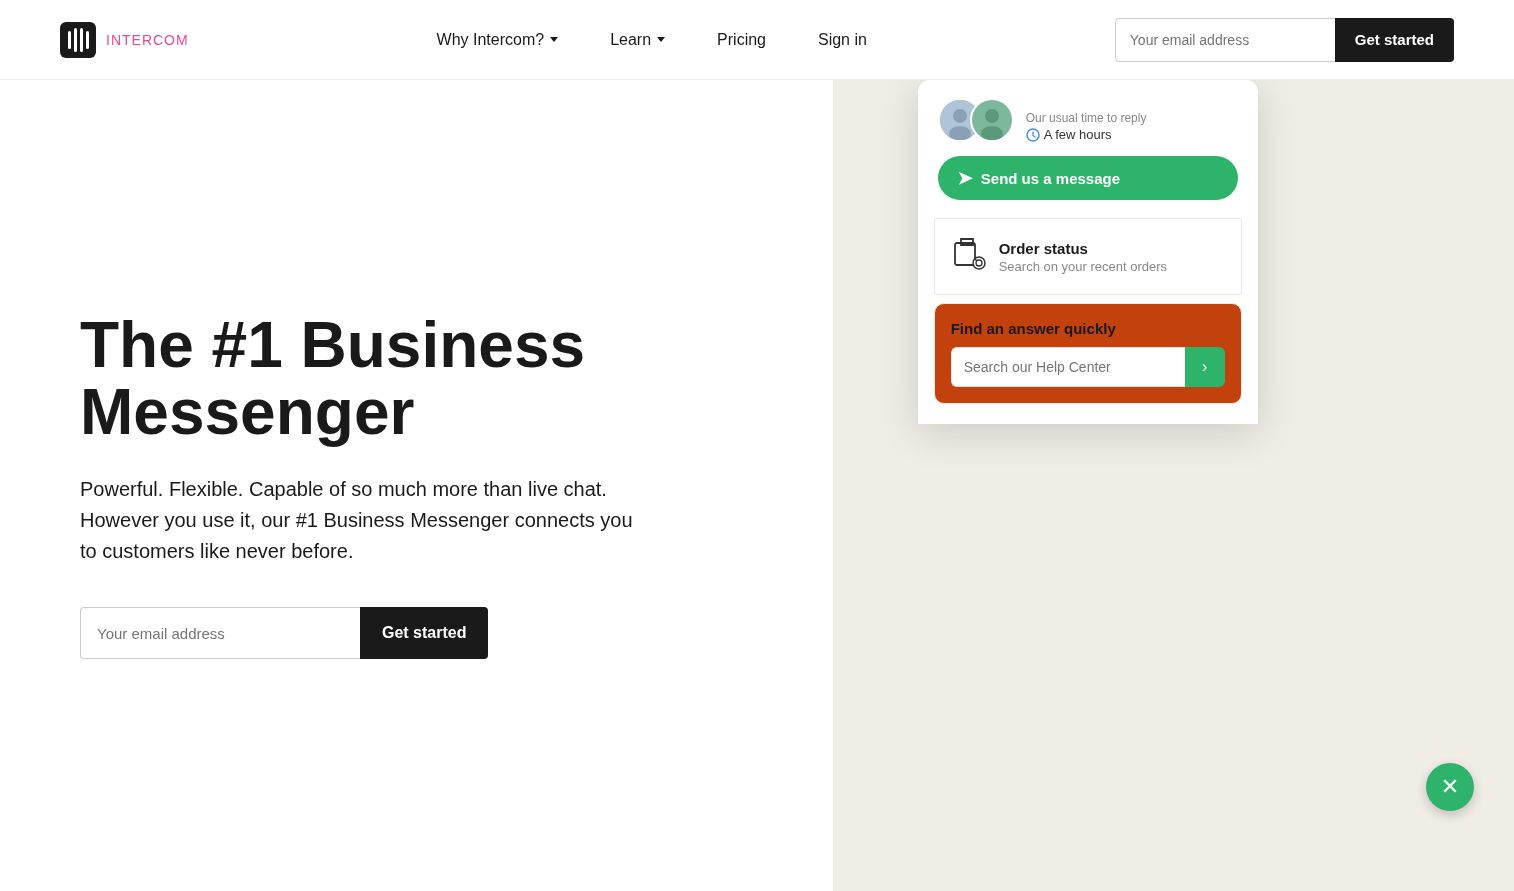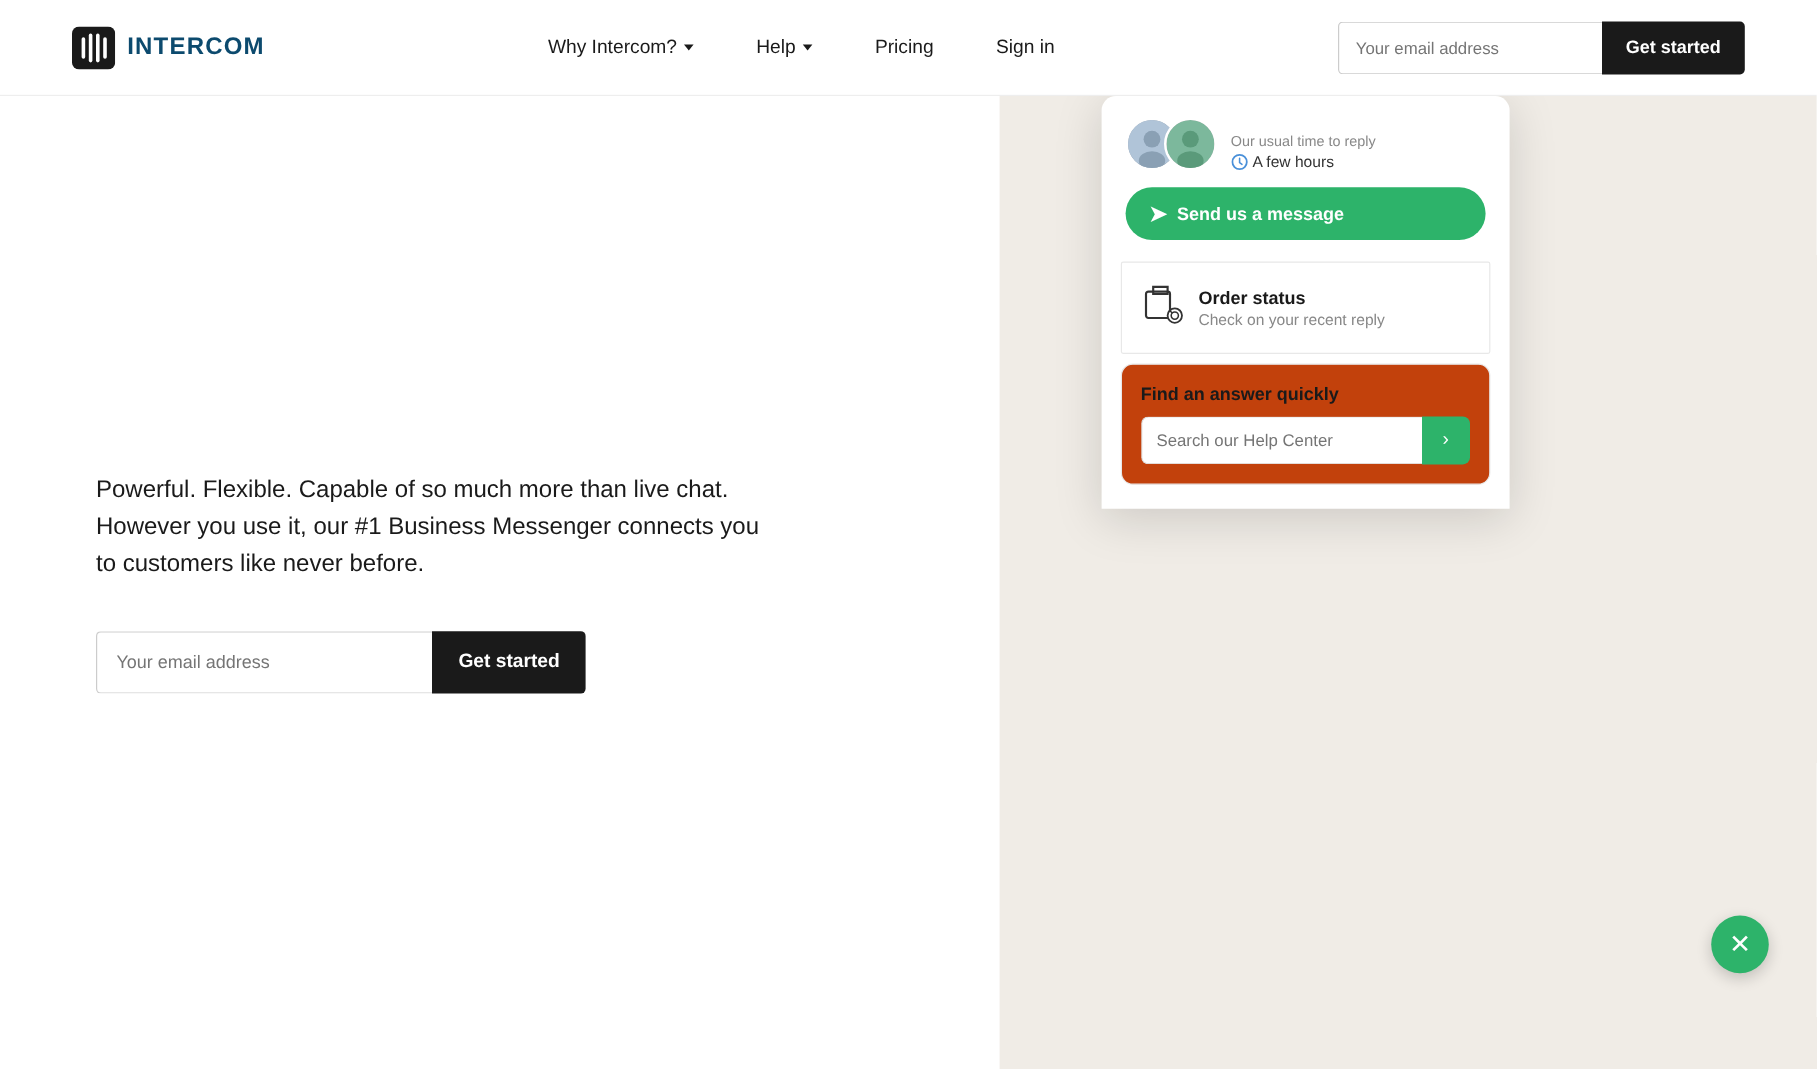--- a/index.html
+++ b/index.html
@@ -6,21 +6,21 @@
     body { font-family: -apple-system, BlinkMacSystemFont, 'Segoe UI', sans-serif; background: #fff; overflow-x: hidden; }
 
     
     nav {
       display: flex; align-items: center; justify-content: space-between;
       padding: 0 60px; height: 80px; border-bottom: 1px solid #eee;
       position: relative; z-index: 10; background: #fff;
     }
     .nav-logo { display: flex; align-items: center; gap: 10px; cursor: pointer; text-decoration: none; }
     .nav-logo-icon { width: 36px; height: 36px; }
-    .nav-logo-text { font-size: 20px; font-weight: 700; color: #0c4a6e; letter-spacing: 1px; }
+    .nav-logo-text { font-size: 14px; font-weight: 400; color: #ec4899; letter-spacing: 1px; }
     .nav-links { display: flex; align-items: center; gap: 52px; justify-content: space-between; }
     .nav-link { font-size: 16px; color: #1a1a1a; cursor: pointer; display: flex; align-items: center; gap: 4px; font-weight: 500; }
     .chevron-down { display: inline-block; width: 0; height: 0; border-left: 4px solid transparent; border-right: 4px solid transparent; border-top: 5px solid #1a1a1a; margin-left: 2px; }
     .nav-right { display: flex; align-items: center; gap: 0; }
     .nav-email-input {
       border: 1.5px solid #ccc; border-right: none; border-radius: 4px 0 0 4px;
       padding: 10px 14px; font-size: 14px; outline: none; width: 220px; height: 44px;
       color: #999;
     }
     .nav-get-started {
@@ -135,36 +135,37 @@
     </svg>
     <span class="nav-logo-text">INTERCOM</span>
   </a>
 
   <div class="nav-links">
     <span class="nav-link">
       <span>Why Intercom?</span>
       <span class="chevron-down"></span>
     </span>
     <span class="nav-link">
-      <span>Help</span>
+      <span>Learn</span>
       <span class="chevron-down"></span>
     </span>
     <span class="nav-link">Pricing</span>
     <span class="nav-link">Sign in</span>
   </div>
 
   <div class="nav-right">
     <input class="nav-email-input" type="email" placeholder="Your email address" style="">
     <button class="nav-get-started">Get started</button>
   </div>
 </nav>
 
 <div class="main">
 
   <div class="hero">
+    <h1 class="hero-title">The #1 Business Messenger</h1>
     <p class="hero-desc">Powerful. Flexible. Capable of so much more than live chat. However you use it, our #1 Business Messenger connects you to customers like never before.</p>
     <div class="hero-email-row">
       <input class="hero-email-input" type="email" placeholder="Your email address" style="">
       <button class="hero-get-started">Get started</button>
     </div>
   </div>
 
   <div class="right-panel">
 
     <div class="chat-widget">
@@ -210,21 +211,21 @@
             <svg width="36" height="36" viewBox="0 0 36 36" fill="none">
               <rect x="4" y="8" width="20" height="22" rx="2" stroke="#333" stroke-width="1.8" fill="none"></rect>
               <path d="M10 4h12v6H10z" stroke="#333" stroke-width="1.8" fill="none"></path>
               <circle cx="28" cy="28" r="6" fill="#fff" stroke="#333" stroke-width="1.5"></circle>
               <circle cx="28" cy="28" r="3" stroke="#333" stroke-width="1.3" fill="none"></circle>
               <line x1="24" y1="24" x2="26" y2="26" stroke="#333" stroke-width="1.3"></line>
             </svg>
           </span>
           <div>
             <div class="order-info-title">Order status</div>
-            <div class="order-info-sub">Check on your recent reply</div>
+            <div class="order-info-sub">Search on your recent orders</div>
           </div>
         </div>
       </div>
 
       <div class="find-answer-card">
         <div class="find-answer-title">Find an answer quickly</div>
         <div class="search-row">
           <input class="search-input" type="text" placeholder="Search our Help Center" style="">
           <button class="search-btn">
             <span style="font-size:16px;">›</span>

